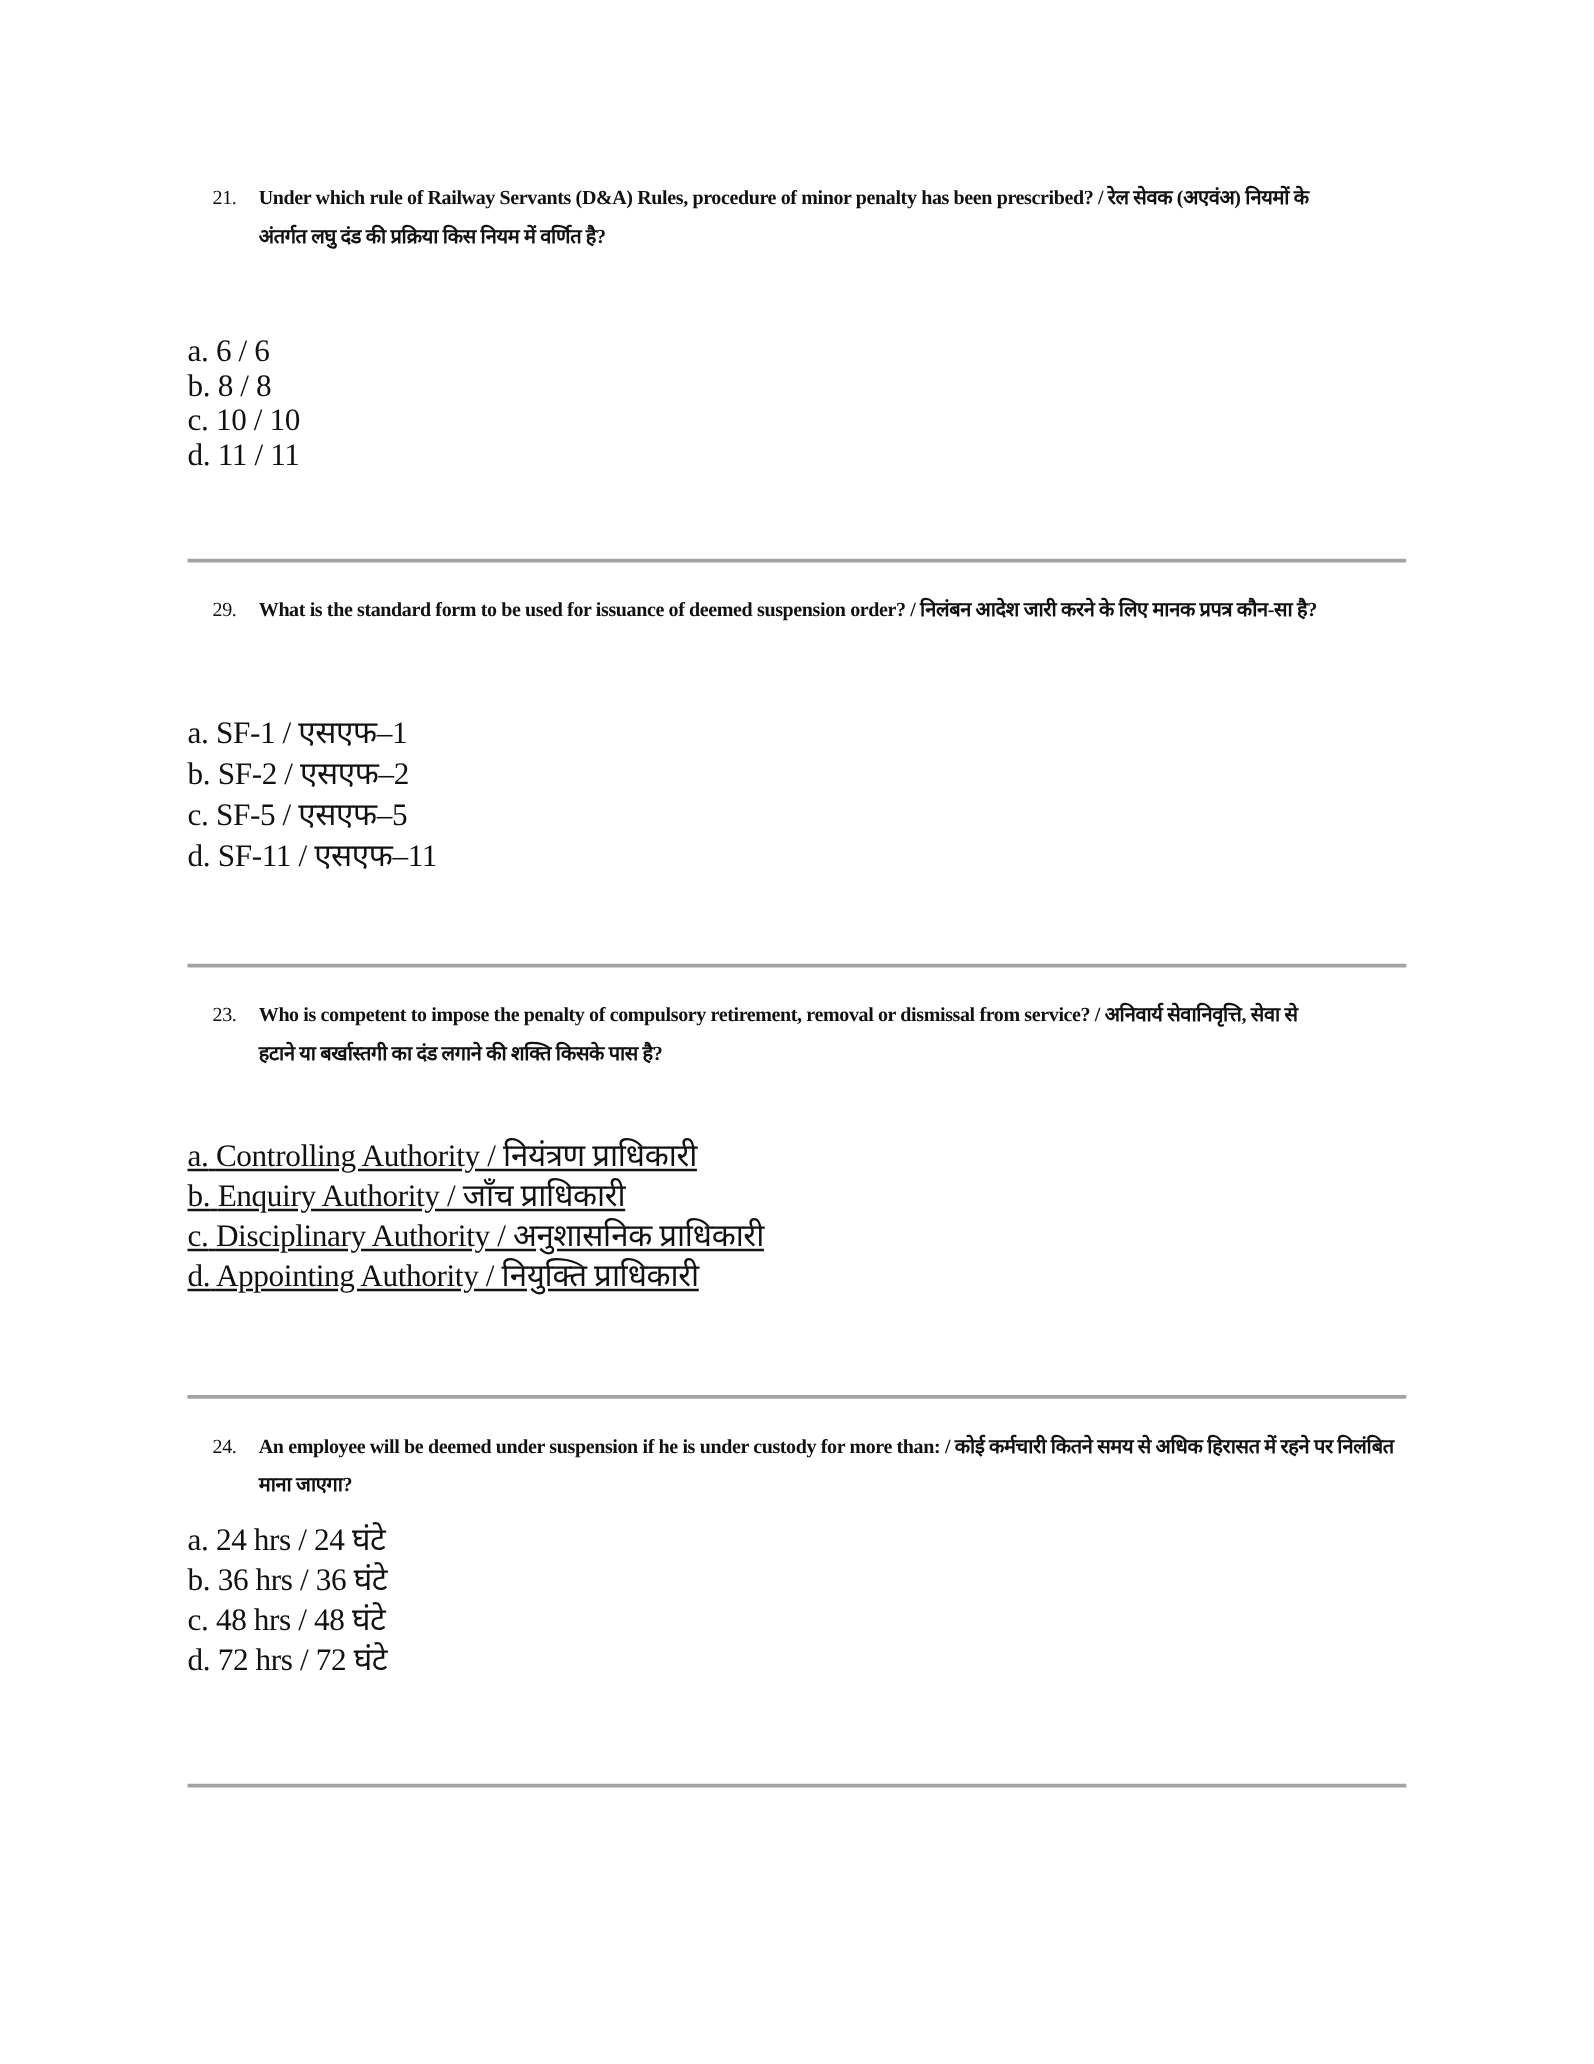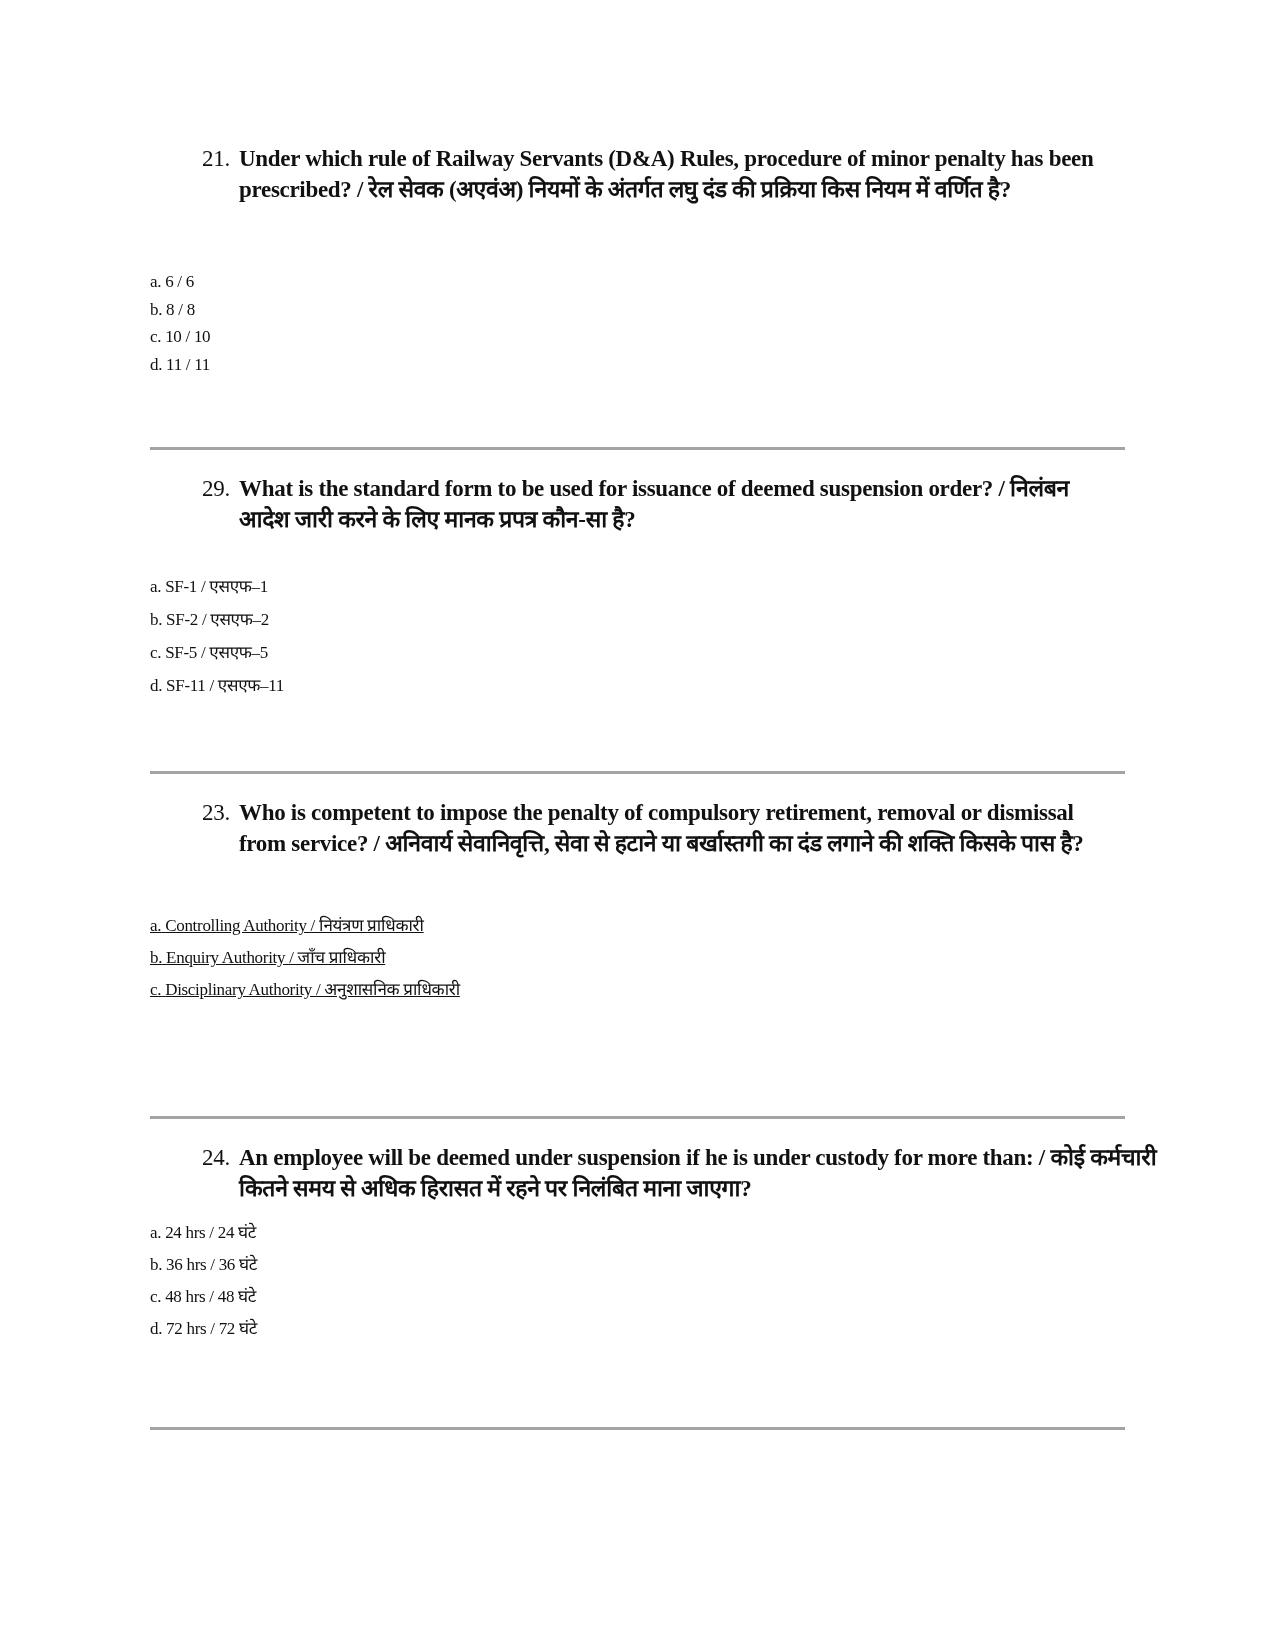--- a/index.html
+++ b/index.html
@@ -2,30 +2,30 @@
 <html><head>
   <meta charset="utf-8">
   <style>
     html, body { margin: 0; padding: 0; background: #ffffff; }
     body {
       width: 1275px; height: 1651px; position: relative; overflow: hidden;
       font-family: "Liberation Serif", "DejaVu Serif", serif; color: #111111;
     }
     .block { position: absolute; left: 150px; width: 975px; }
     .question {
-      position: absolute; left: 52px; width: 900px;
-      font-weight: bold; font-size: 23px; line-height: 31px;
+      position: absolute; left: 20px; width: 900px;
+      font-weight: bold; font-size: 16px; line-height: 31px;
       letter-spacing: -0.3px;
     }
     .qnum {
       position: absolute; left: 0; top: 0;
       font-weight: normal; width: 36px; text-align: left;
     }
     .qtext { display: block; padding-left: 37px; }
-    .options { position: absolute; left: 0; font-size: 17px; letter-spacing: -0.3px; }
+    .options { position: absolute; left: 0; font-size: 25px; letter-spacing: -0.3px; }
     .option { display: block; white-space: nowrap; }
     .divider {
       position: absolute; left: 150px; width: 975px; height: 3px;
       background: #a3a3a3;
     }
   </style>
 </head>
 <body>
 
 <div class="block" style="top:0;">
@@ -58,20 +58,21 @@
 
 <div class="block" style="top:0;">
   <div class="question" style="top:797px;">
     <span class="qnum">23.</span>
     <span class="qtext">Who is competent to impose the penalty of compulsory retirement, removal or dismissal from service? / अनिवार्य सेवानिवृत्ति, सेवा से हटाने या बर्खास्तगी का दंड लगाने की शक्ति किसके पास है?</span>
   </div>
   <div class="options" style="top:910px; line-height:32px;text-decoration:underline;">
     <span class="option"><span>a.</span> <span>Controlling Authority / नियंत्रण प्राधिकारी</span></span>
     <span class="option"><span>b.</span> <span>Enquiry Authority / जाँच प्राधिकारी</span></span>
     <span class="option"><span>c.</span> <span>Disciplinary Authority / अनुशासनिक प्राधिकारी</span></span>
+    <span class="option"><span>d.</span> <span>Appointing Authority / नियुक्ति प्राधिकारी</span></span>
   </div>
 </div>
 <div class="divider" style="top:1116px;"></div>
 
 <div class="block" style="top:0;">
   <div class="question" style="top:1142px; width:960px;">
     <span class="qnum">24.</span>
     <span class="qtext">An employee will be deemed under suspension if he is under custody for more than: / कोई कर्मचारी कितने समय से अधिक हिरासत में रहने पर निलंबित माना जाएगा?</span>
   </div>
   <div class="options" style="top:1217px; line-height:32px;">

